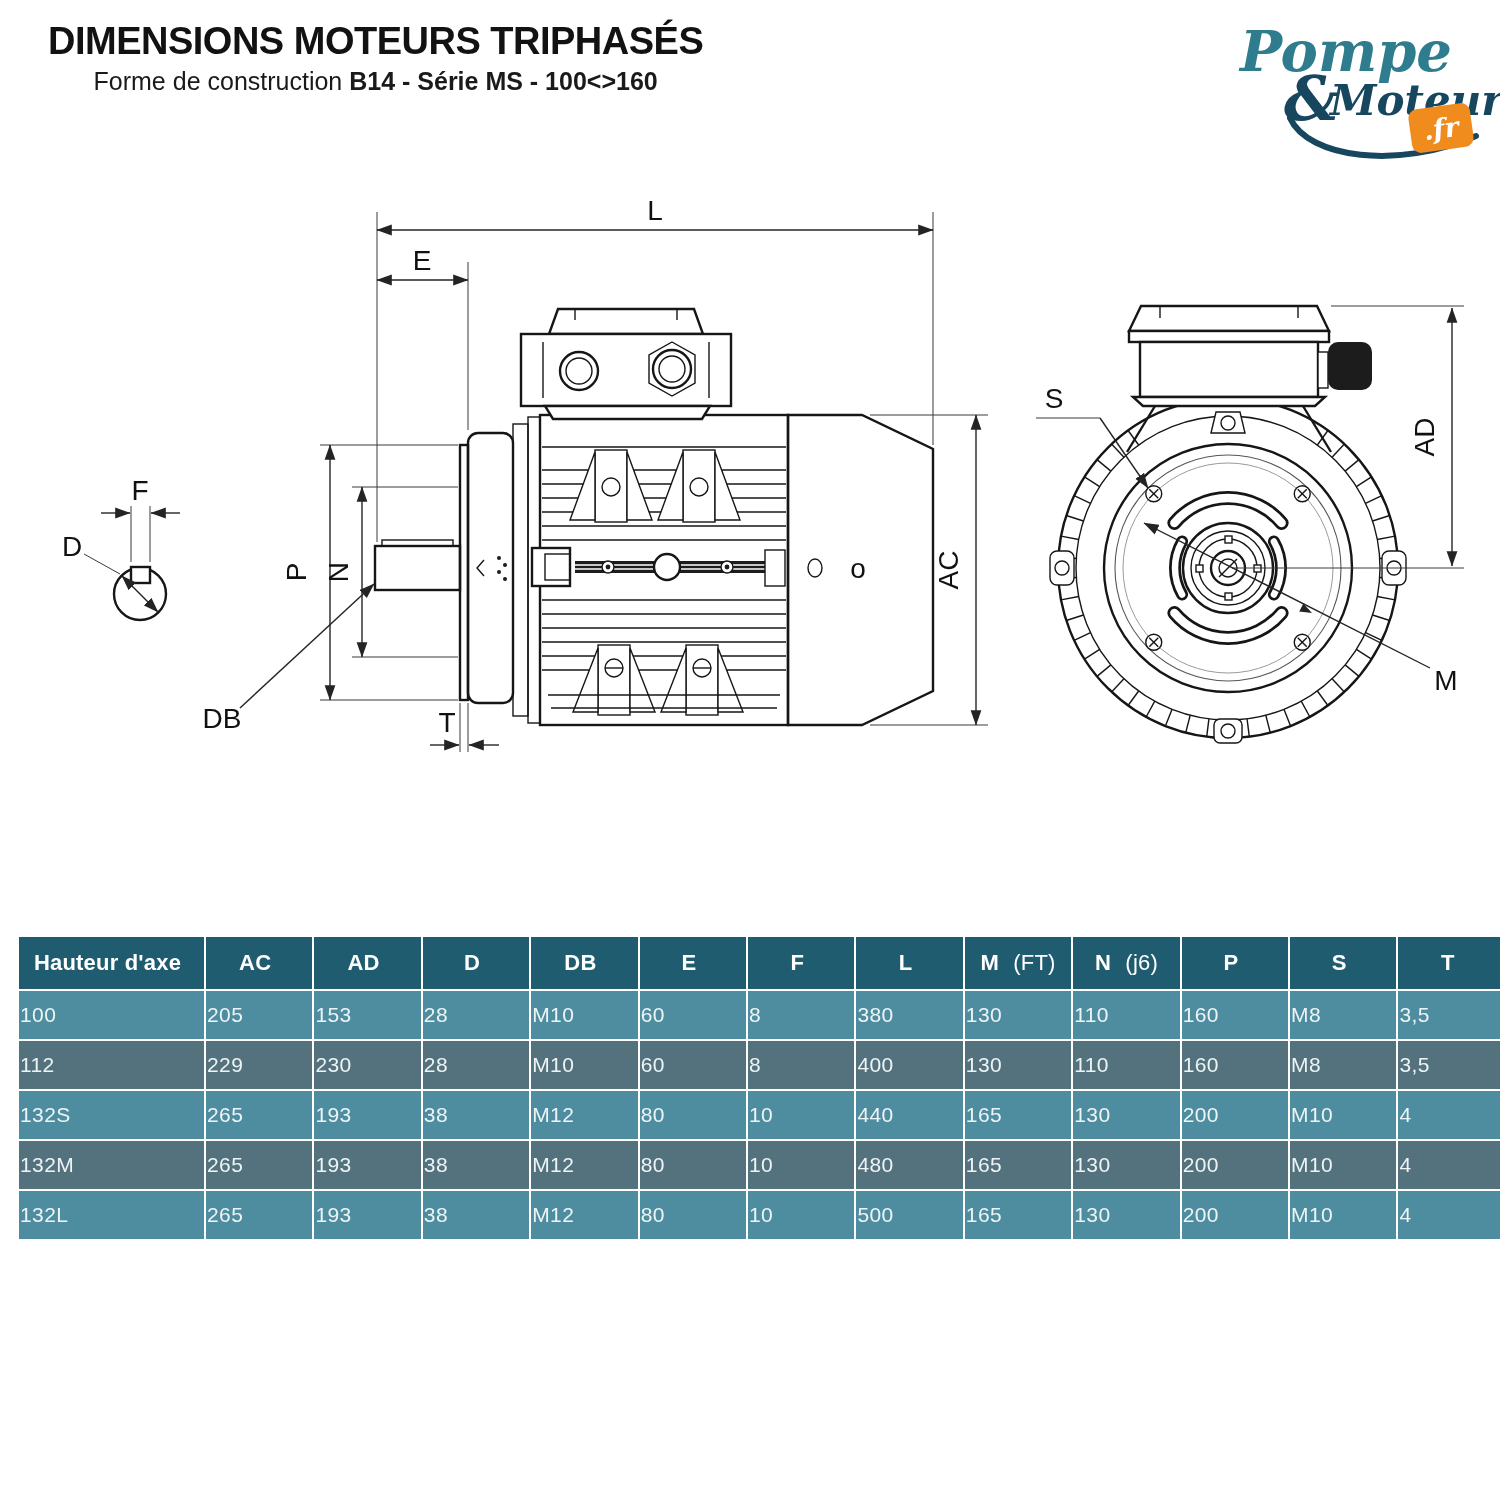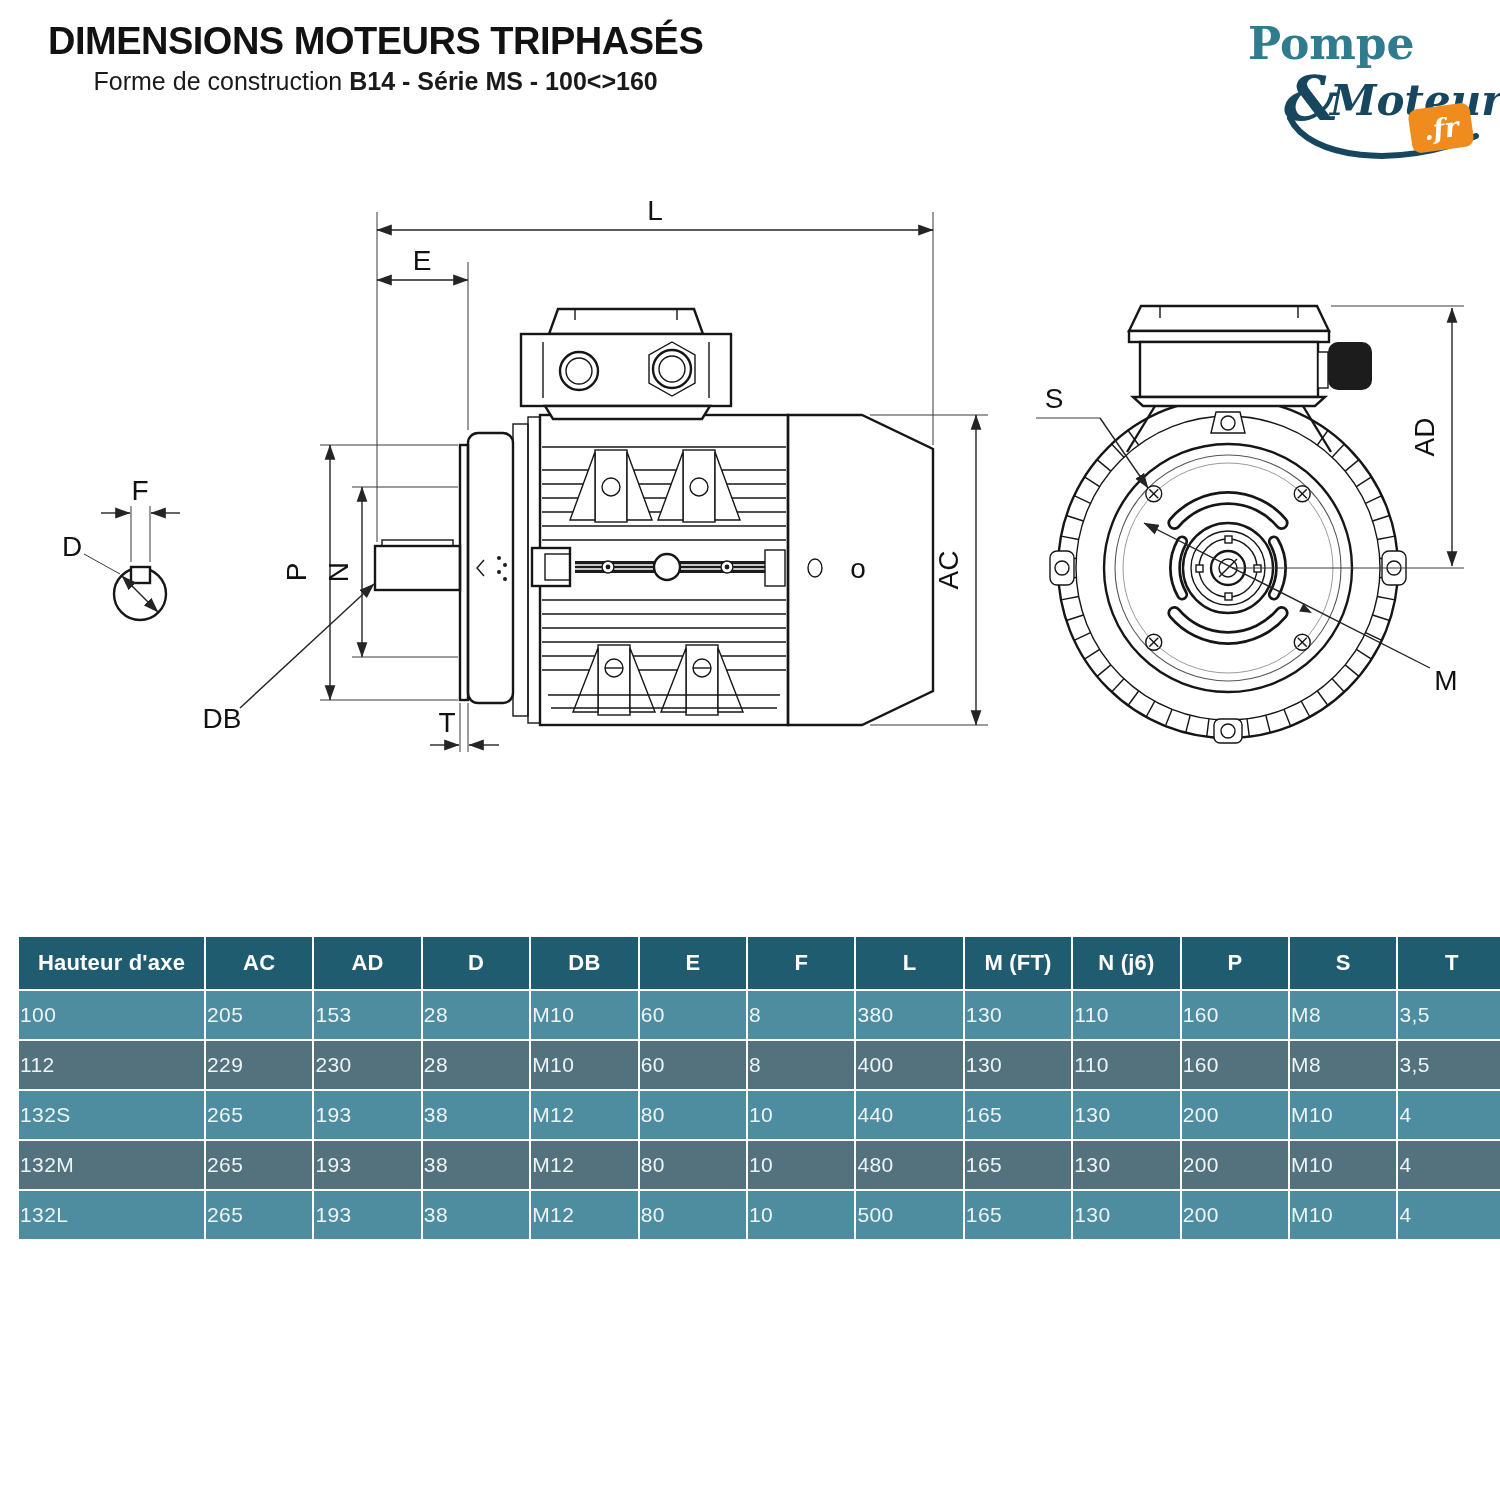--- a/index.html
+++ b/index.html
@@ -5,22 +5,22 @@
   html,body{margin:0;padding:0;background:#fff;}
   .page{position:relative;width:1500px;height:1304px;background:#ffffff;overflow:hidden;
         font-family:"Liberation Sans",sans-serif;}
   
   .title-block{position:absolute;left:48px;top:20px;}
   .main-title{margin:0;font-size:38px;font-weight:800;letter-spacing:-0.5px;color:#121212;}
   .sub-title{margin:4px 0 0 0;font-size:25px;color:#1a1a1a;font-weight:500;text-align:center;}
   .sub-title .bold-part{font-weight:800;}
   
   .logo{position:absolute;left:1238px;top:18px;width:252px;height:160px;}
-  .logo .w1{position:absolute;left:10px;top:0;font-family:"DejaVu Serif",serif;
-            font-weight:700;font-size:44px;color:var(--logo-teal);}
+  .logo .w1{position:absolute;left:2px;top:0;font-family:"DejaVu Serif",serif;font-style:italic;
+            font-weight:700;font-size:56px;color:var(--logo-teal);}
   .logo .amp{position:absolute;left:46px;top:44px;font-family:"DejaVu Serif",serif;font-style:italic;
             font-weight:700;font-size:62px;color:var(--logo-navy);}
   .logo .w2{position:absolute;left:92px;top:58px;font-family:"DejaVu Serif",serif;font-style:italic;
             font-weight:700;font-size:42px;color:var(--logo-navy);}
   .logo .fr-badge{position:absolute;left:172px;top:88px;width:62px;height:44px;background:var(--logo-orange);
             border-radius:9px;transform:rotate(-8deg);color:#fff;font-weight:700;font-size:27px;
             display:flex;align-items:center;justify-content:center;font-family:"DejaVu Serif",serif;font-style:italic;}
   .logo svg{position:absolute;left:0;top:0;}
   
   .drawing-svg{position:absolute;left:0;top:150px;}
@@ -31,21 +31,21 @@
   .dim{stroke:#242424;fill:none;stroke-width:1.4;}
   .ext{stroke:#3a3a3a;fill:none;stroke-width:1;}
   .dim-label{font-family:"Liberation Sans",sans-serif;font-size:28px;fill:#111;}
   .wfill{fill:#ffffff;}
   .dfill{fill:#1c1c1c;}
   
   .dims-table{position:absolute;left:17px;top:935px;width:1490px;border-collapse:collapse;
               table-layout:fixed;}
   .dims-table th{background:var(--header-bg);color:var(--header-text);font-size:22px;font-weight:700;
               height:50px;border:2px solid var(--grid);letter-spacing:.2px;}
-  .dims-table th .hdr-suffix{font-weight:700;}
+  .dims-table th .hdr-suffix{font-weight:400;padding-left:8px;}
   .dims-table td{font-size:21px;color:var(--cell-text);height:46px;border:2px solid var(--grid);
               font-weight:500;letter-spacing:.4px;}
   .dims-table tr.light td{background:var(--row-light);}
   .dims-table tr.dark td{background:var(--row-dark);}
   .dims-table tr.highlight td{background:var(--row-highlight);color:#fdfdfd;}
 </style>
 </head>
 <body>
 
 <div class="page">

